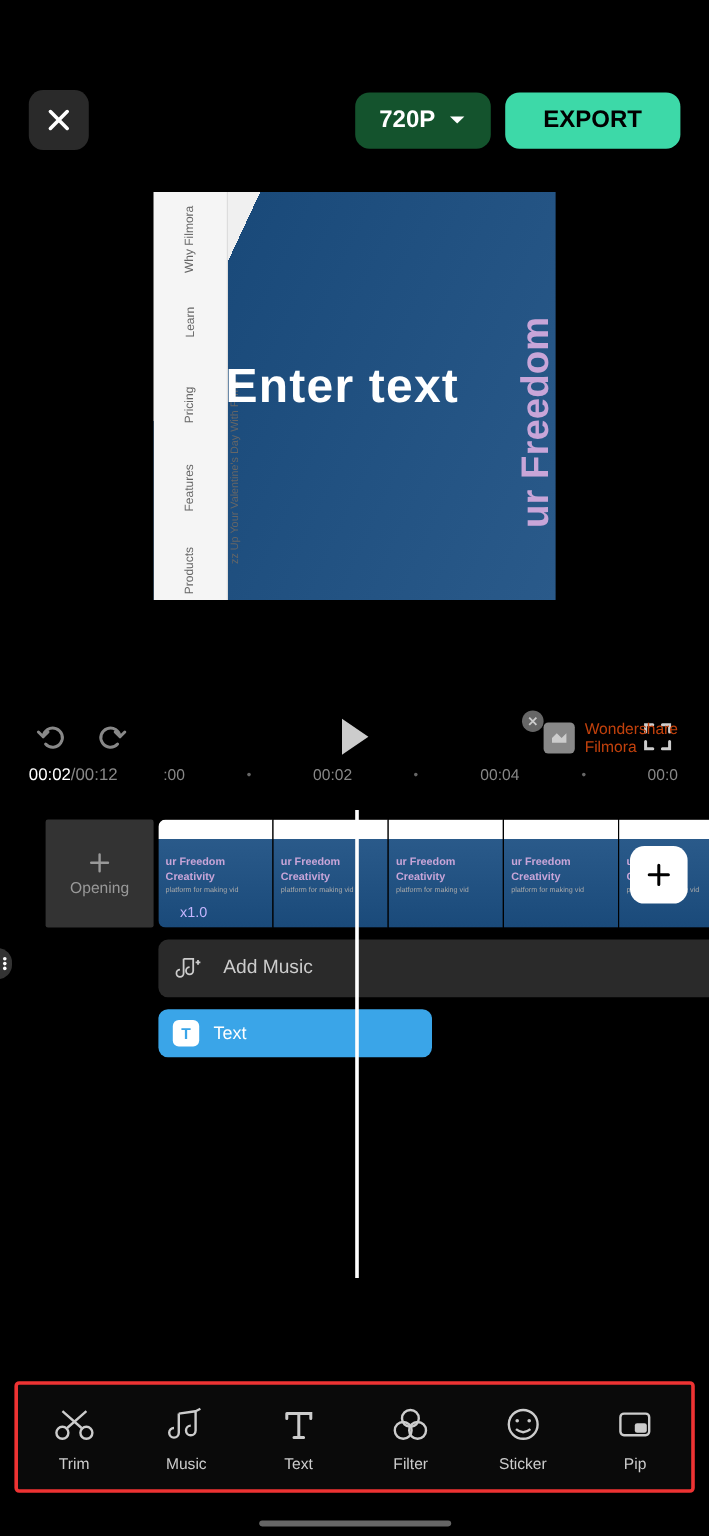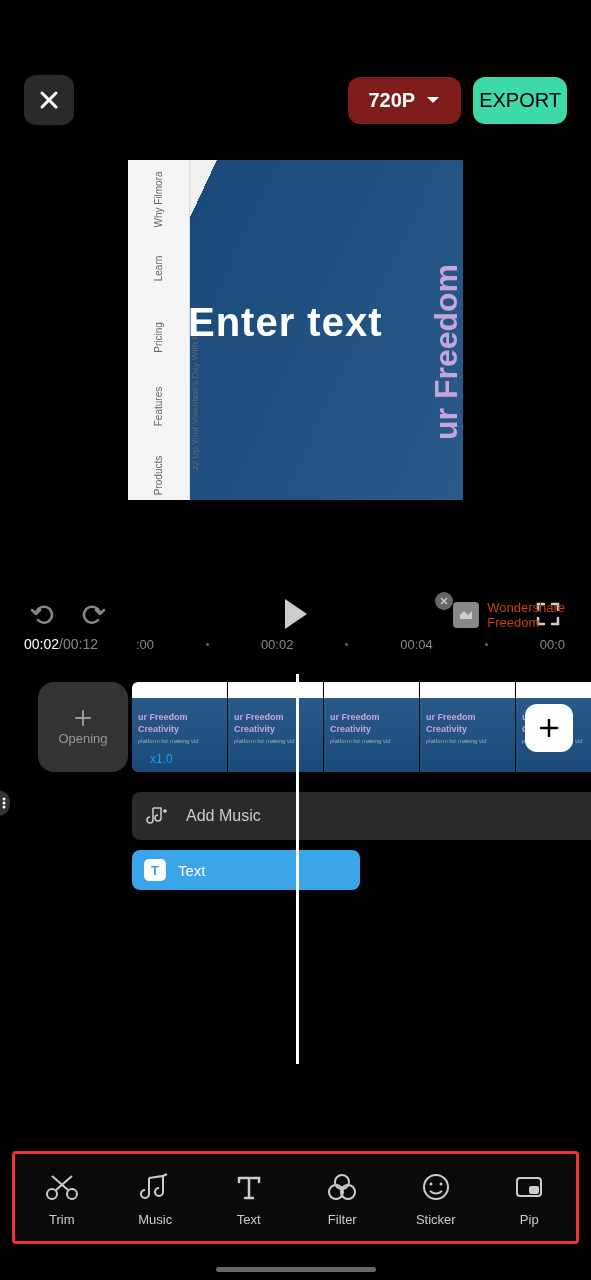--- a/index.html
+++ b/index.html
@@ -28,37 +28,37 @@
   align-items: center;
   justify-content: center;
   cursor: pointer;
 }
 .header-right {
   display: flex;
   gap: 12px;
   align-items: center;
 }
 .quality-btn {
-  background: #7f1d1d;
+  background: #14532d;
   border-radius: 12px;
   padding: 12px 20px;
   display: flex;
   align-items: center;
   gap: 10px;
   font-size: 20px;
   font-weight: 600;
   cursor: pointer;
 }
 .export-btn {
   background: #3dd9a8;
   color: #000;
   border-radius: 12px;
-  padding: 12px 6px;
+  padding: 12px 32px;
   font-size: 20px;
-  font-weight: 400;
+  font-weight: 700;
   cursor: pointer;
 }
 .preview-area {
   margin-top: 30px;
   display: flex;
   justify-content: center;
   position: relative;
 }
 .video-preview {
   width: 335px;
@@ -199,21 +199,21 @@
 }
 .video-track {
   display: flex;
   height: 90px;
   position: relative;
 }
 .opening-btn {
   width: 90px;
   height: 90px;
   background: #333;
-  border-radius: 16px;
+  border-radius: 2px;
   margin-left: 38px;
   display: flex;
   flex-direction: column;
   align-items: center;
   justify-content: center;
   gap: 4px;
   font-size: 13px;
   color: #999;
   cursor: pointer;
 }
@@ -253,39 +253,39 @@
   top: 56px;
   left: 6px;
   font-size: 6px;
   color: #aaa;
 }
 .speed-label {
   position: absolute;
   bottom: 6px;
   left: 150px;
   font-size: 12px;
-  color: #0ea5e9;
+  color: #c4b5fd;
   z-index: 5;
 }
 .add-clip-btn {
   position: absolute;
   right: 18px;
   top: 22px;
   width: 48px;
   height: 48px;
   background: #fff;
   border-radius: 12px;
   display: flex;
   align-items: center;
   justify-content: center;
   z-index: 8;
   cursor: pointer;
 }
 .music-track {
-  margin-top: 20px;
+  margin-top: 10px;
   margin-left: 132px;
   margin-right: 0;
   height: 48px;
   background: #2a2a2a;
   border-radius: 8px 0 0 8px;
   display: flex;
   align-items: center;
   padding-left: 14px;
   gap: 18px;
   font-size: 16px;
@@ -409,21 +409,21 @@
           <path d="M1 1 L7 7 M7 1 L1 7" stroke="#ccc" stroke-width="1.5"></path>
         </svg>
     </div>
     <div class="watermark-icon">
       <svg width="16" height="16" viewBox="0 0 16 16">
           <path d="M2 8 L6 4 L10 8 L14 4 L14 12 L2 12 Z" fill="#ccc"></path>
         </svg>
     </div>
     <div>
       <div>Wondershare</div>
-      <div>Freedom</div>
+      <div>Filmora</div>
     </div>
   </div>
 </div>
 
 <div class="controls">
   <div class="control-left">
     <div class="ctrl-btn">
       <svg width="28" height="28" viewBox="0 0 28 28">
           <path d="M6 14 A8 8 0 1 1 8 20 M6 14 L2 10 M6 14 L10 10" stroke="#888" stroke-width="2.5" fill="none" stroke-linecap="round"></path>
         </svg>

